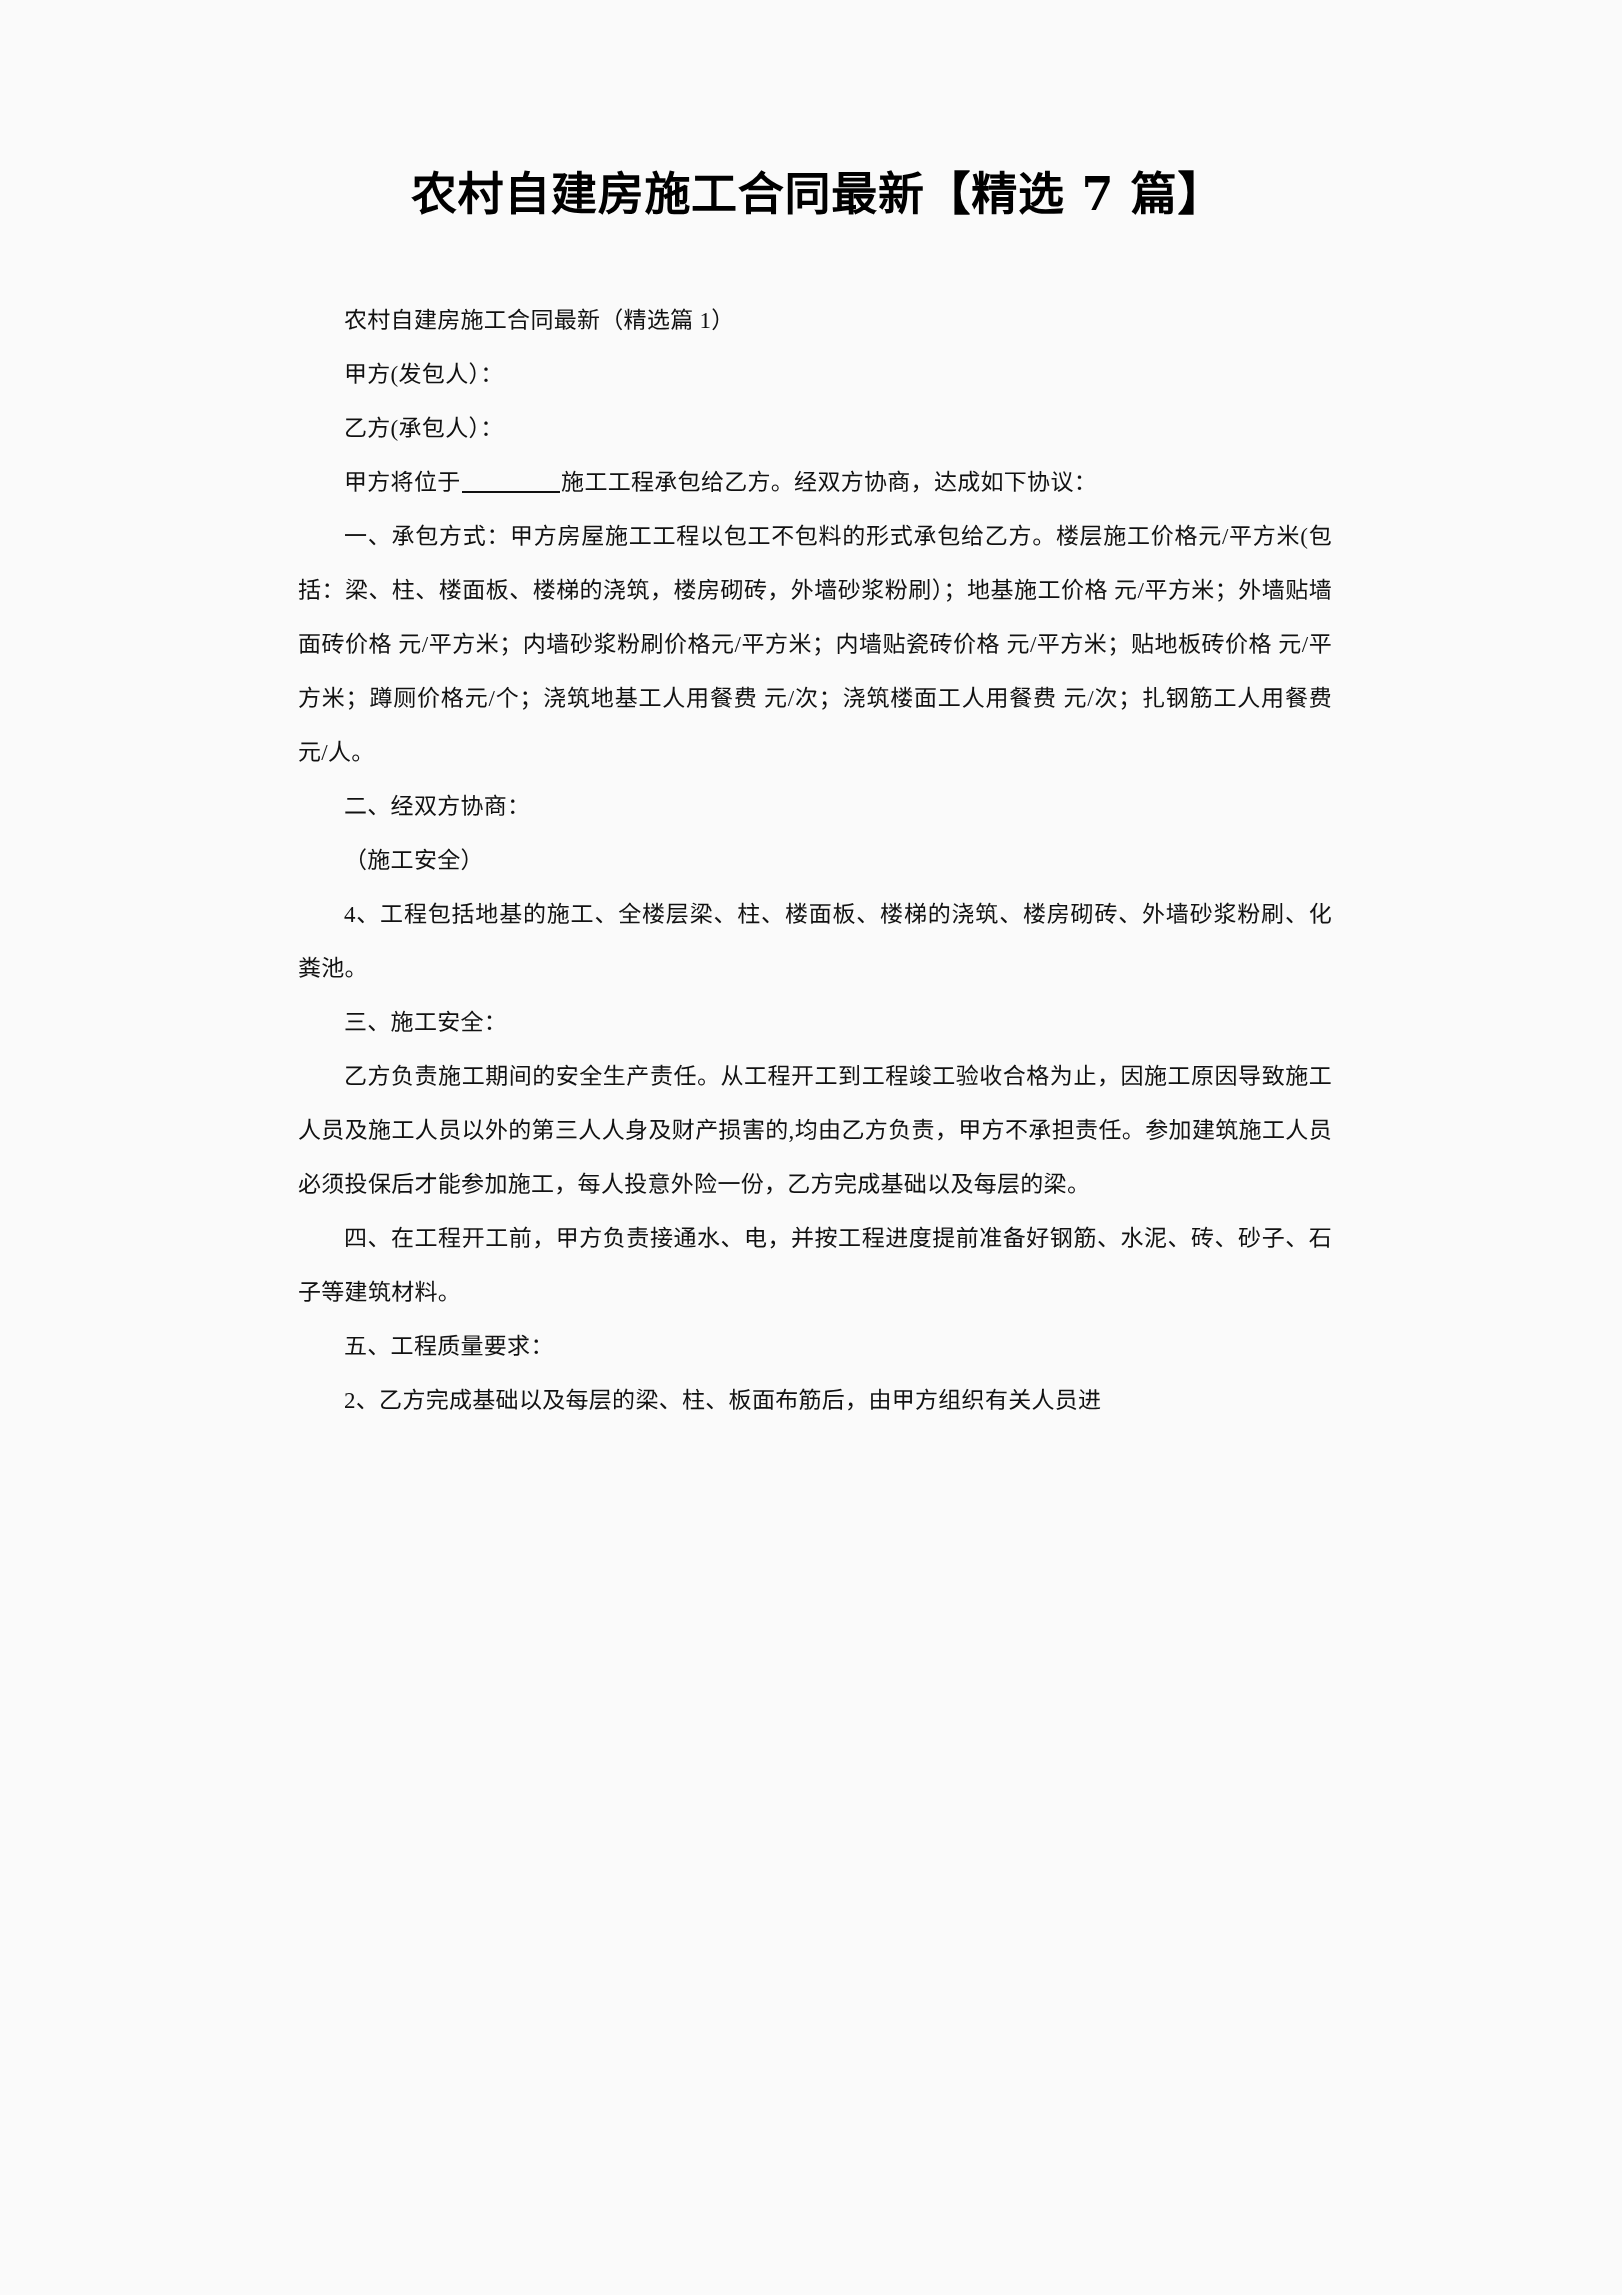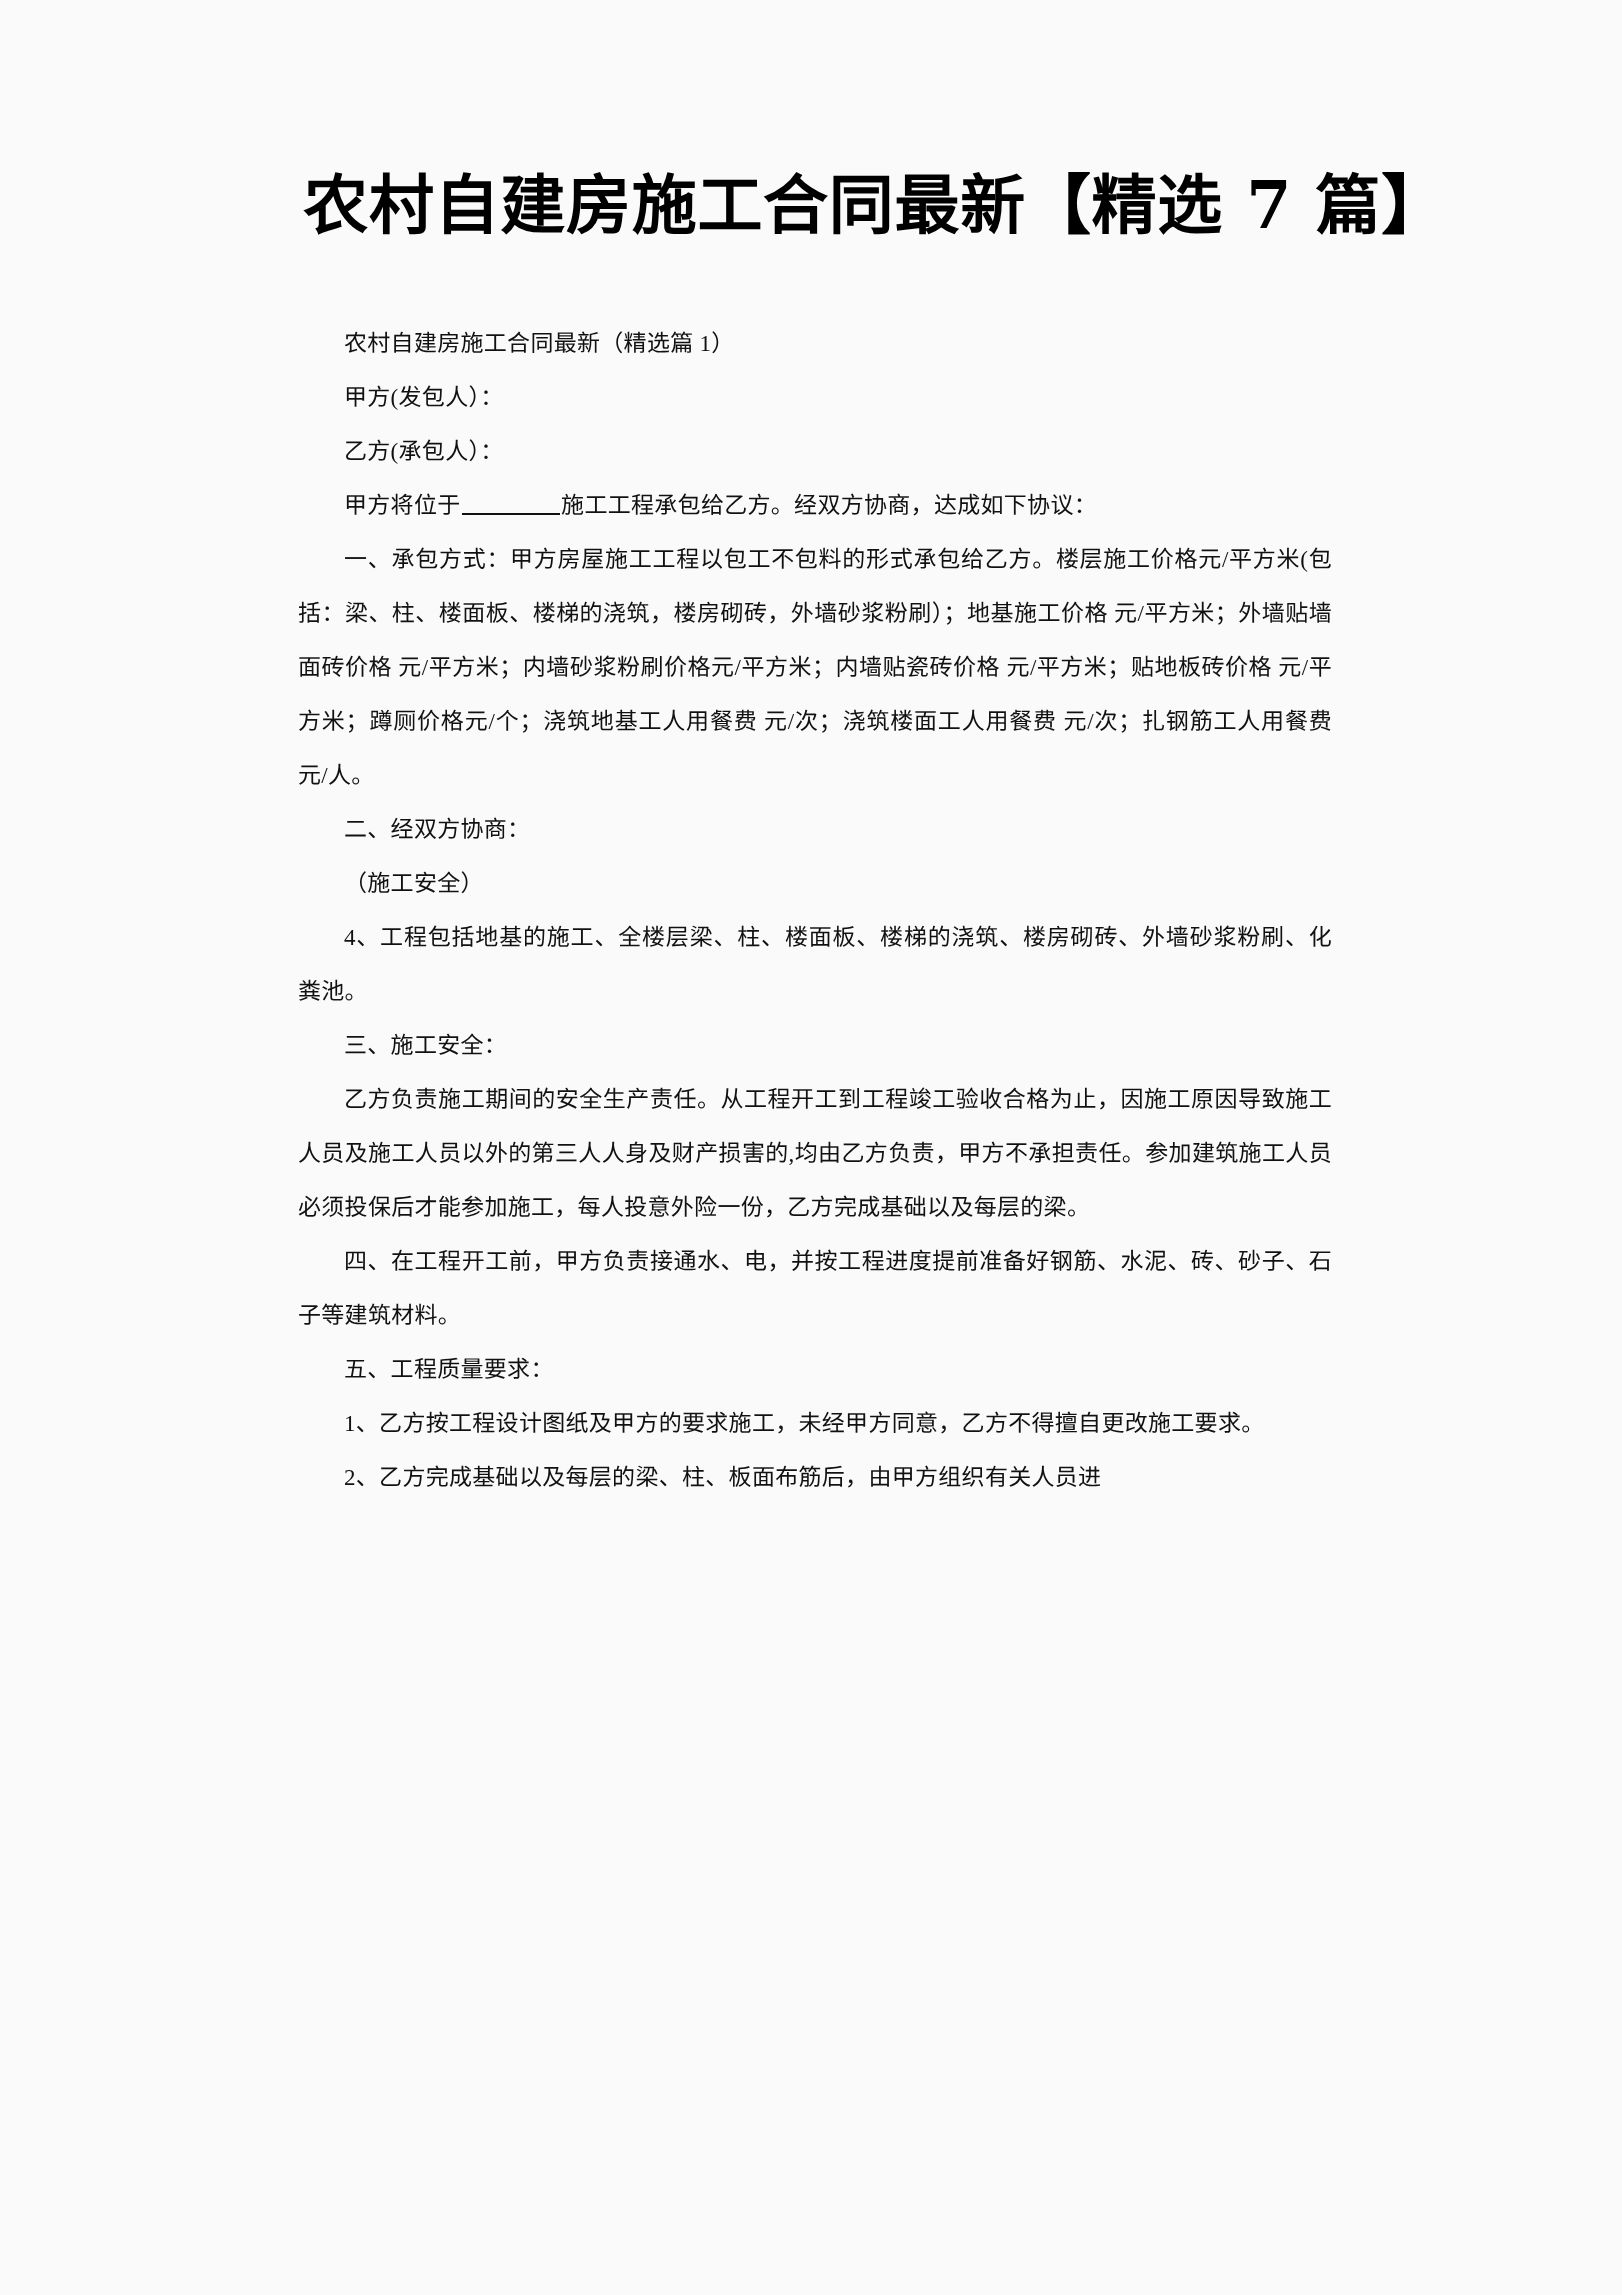--- a/index.html
+++ b/index.html
@@ -20,21 +20,21 @@
   }
   .doc-body {
     position: absolute;
     left: 298px;
     top: 167px;
     width: 1034px;
   }
   .doc-title {
     font-family: "DejaVu Serif", "Liberation Serif", serif;
     font-weight: 700;
-    font-size: 65px;
+    font-size: 46px;
     line-height: 1.18;
     letter-spacing: 0.7px;
     text-align: center;
     margin: 0 0 0 5.2px;
     color: #000000;
     white-space: nowrap;
   }
   .spacer-after-title { height: 73px; }
 
   .para {
@@ -94,19 +94,18 @@
     <p class="para indent-2">4、工程包括地基的施工、全楼层梁、柱、楼面板、楼梯的浇筑、楼房砌砖、外墙砂浆粉刷、化粪池。</p>
 
     <p class="para indent-2">三、施工安全：</p>
 
     <p class="para indent-2">乙方负责施工期间的安全生产责任。从工程开工到工程竣工验收合格为止，因施工原因导致施工人员及施工人员以外的第三人人身及财产损害的,均由乙方负责，甲方不承担责任。参加建筑施工人员必须投保后才能参加施工，每人投意外险一份，乙方完成基础以及每层的梁。</p>
 
     <p class="para indent-2">四、在工程开工前，甲方负责接通水、电，并按工程进度提前准备好钢筋、水泥、砖、砂子、石子等建筑材料。</p>
 
     <p class="para indent-2">五、工程质量要求：</p>
 
-    <p class="para indent-2">1、乙方按工程设计图纸及甲方的要求施工，未经甲方同意，乙方不得擅自更改施工要求。</p>
 
     <p class="para indent-2 clipped-line">2、乙方完成基础以及每层的梁、柱、板面布筋后，由甲方组织有关人员进</p>
 
   </div>
 </div>
 
 
 </body></html>

